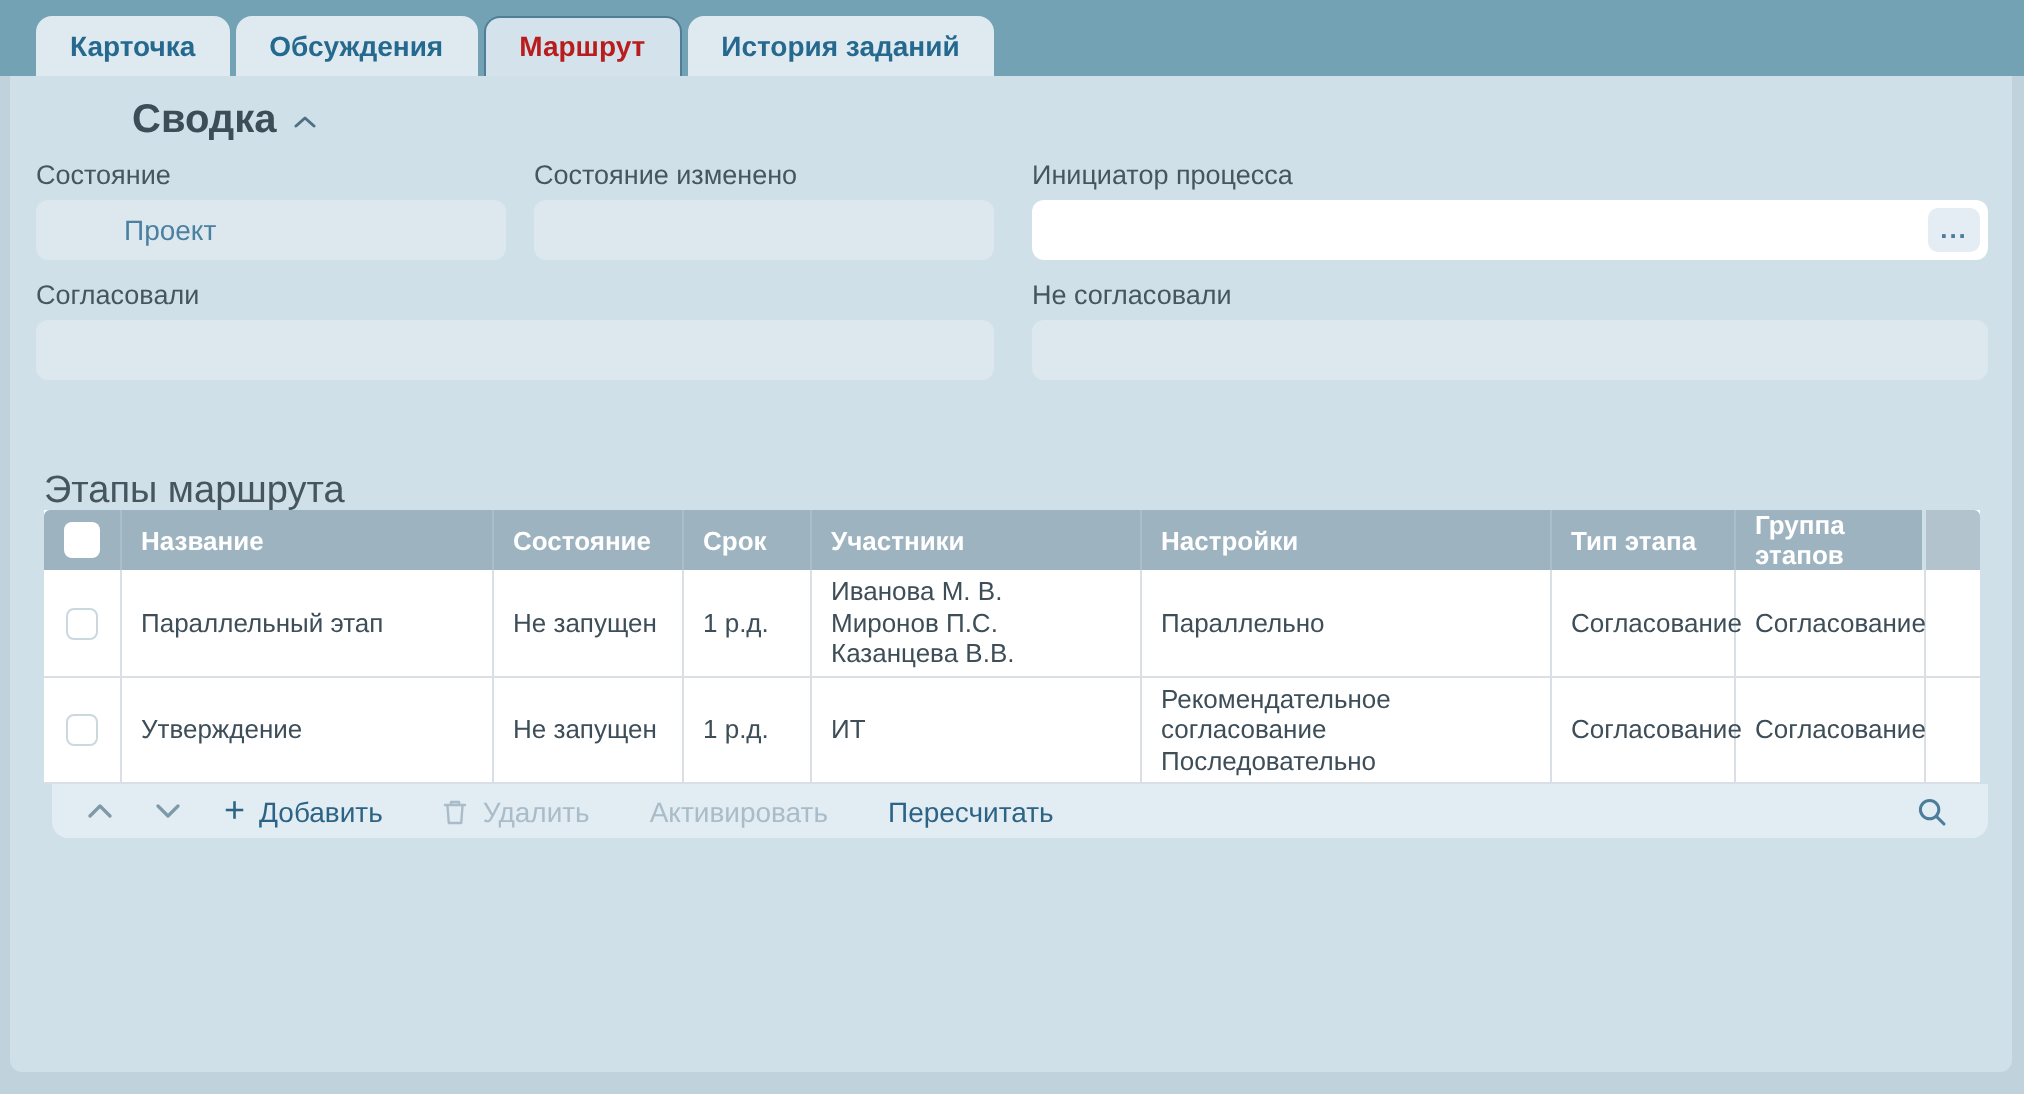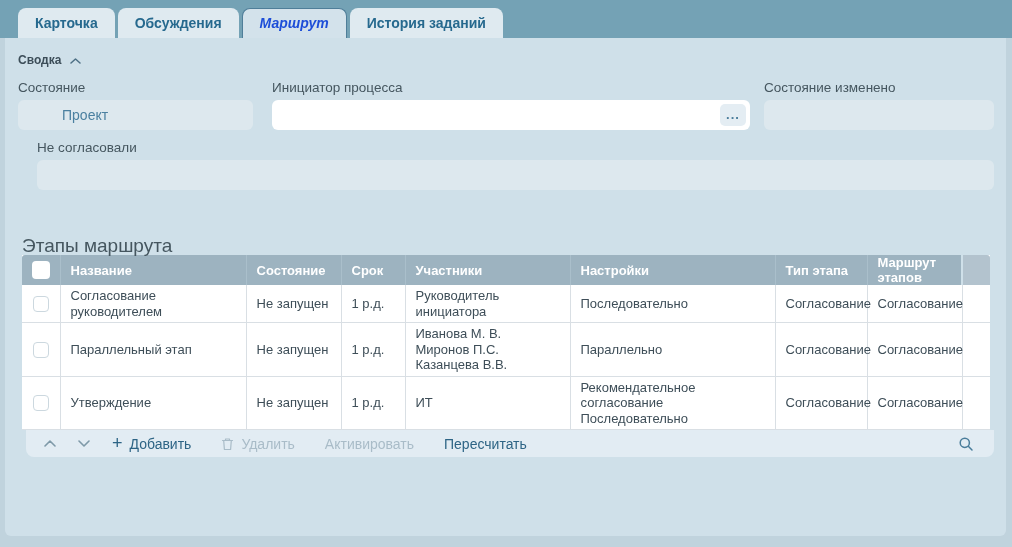--- a/index.html
+++ b/index.html
@@ -12,28 +12,28 @@
   }
   .top-band { position: absolute; top: 0; left: 0; width: 100%; height: 38px; background: #74a2b5; }
   .tabs { position: absolute; top: 8px; left: 18px; display: flex; gap: 3px; z-index: 2; }
   .tab {
     height: 30px; line-height: 30px; padding: 0 17px;
     border-radius: 8px 8px 0 0; background: #dfeaf0;
     color: #26698e; font-size: 14px; font-weight: 600; cursor: pointer; white-space: nowrap;
   }
   .tab.active {
     background: #d3e2eb; border: 1px solid #4f7e99; border-bottom: none;
-    color: #1d4ed8; line-height: 28px; font-style: italic;
+    color: #b91c1c; line-height: 28px;
   }
   .panel {
     position: absolute; top: 38px; left: 5px; right: 6px; bottom: 11px;
     background: #cfe0e9; border-radius: 0 0 6px 6px;
     padding: 12px 12px 0 13px;
   }
-  .section-head { display: flex; align-items: center; gap: 9px; color: #3c4d58; font-size: 12px; font-weight: 700; height: 20px; }
+  .section-head { display: flex; align-items: center; gap: 9px; color: #3c4d58; font-size: 20px; font-weight: 700; height: 20px; margin-left: 48px; }
   .collapse-btn { display: flex; align-items: center; cursor: pointer; padding-top: 2px; }
   .frow { display: flex; }
   .fcol { display: flex; flex-direction: column; }
   .w1 { width: 235px; }
   .w2 { width: 230px; margin-left: 14px; }
   .w3 { flex: 1; margin-left: 19px; }
   .half1 { width: 479px; }
   .half2 { flex: 1; margin-left: 19px; }
   label { font-size: 13.5px; color: #45565f; margin: 10px 0 5px; }
   .fld {
@@ -115,36 +115,40 @@
           <polyline points="1,5 5.5,1 10,5" fill="none" stroke="#4e7085" stroke-width="1.5" stroke-linecap="round" stroke-linejoin="round"></polyline>
         </svg>
     </span>
   </div>
 
   <div class="frow">
     <div class="fcol w1">
       <label>Состояние</label>
       <input class="fld ro" readonly="" value="Проект" style="">
     </div>
+    <div class="fcol w2">
+      <label>Состояние изменено</label>
+      <input class="fld ro" readonly="" value="" style="">
+    </div>
     <div class="fcol w3">
       <label>Инициатор процесса</label>
       <div class="initiator-wrap">
         <input class="fld wh" value="" style="">
         <button class="picker-btn">
           <span>...</span>
         </button>
       </div>
     </div>
-    <div class="fcol w2">
-      <label>Состояние изменено</label>
+  </div>
+
+  <div class="frow">
+    <div class="fcol half1">
+      <label>Согласовали</label>
       <input class="fld ro" readonly="" value="" style="">
     </div>
-  </div>
-
-  <div class="frow">
     <div class="fcol half2">
       <label>Не согласовали</label>
       <input class="fld ro" readonly="" value="" style="">
     </div>
   </div>
 
 
   <div class="stages">
     <div class="stages-title">Этапы маршрута</div>
 
@@ -162,40 +166,25 @@
       </colgroup>
       <thead>
         <tr>
           <th class="c-check"><span class="cb head"></span></th>
           <th>Название</th>
           <th>Состояние</th>
           <th>Срок</th>
           <th>Участники</th>
           <th>Настройки</th>
           <th>Тип этапа</th>
-          <th>Маршрут этапов</th>
+          <th>Группа этапов</th>
           <th class="gutter-h"></th>
         </tr>
       </thead>
       <tbody>
-        <tr class="r1">
-          <td class="c-check"><span class="cb"></span></td>
-          <td>Согласование руководителем</td>
-          <td>Не запущен</td>
-          <td>1 р.д.</td>
-          <td>
-              <div>Руководитель инициатора</div>
-            </td>
-          <td>
-              <div>Последовательно</div>
-            </td>
-          <td>Согласование</td>
-          <td>Согласование</td>
-          <td class="gutter"></td>
-        </tr>
         <tr class="r2">
           <td class="c-check"><span class="cb"></span></td>
           <td>Параллельный этап</td>
           <td>Не запущен</td>
           <td>1 р.д.</td>
           <td>
             <div>Иванова М. В.</div>
             <div>Миронов П.С.</div>
             <div>Казанцева В.В.</div>
           </td>

